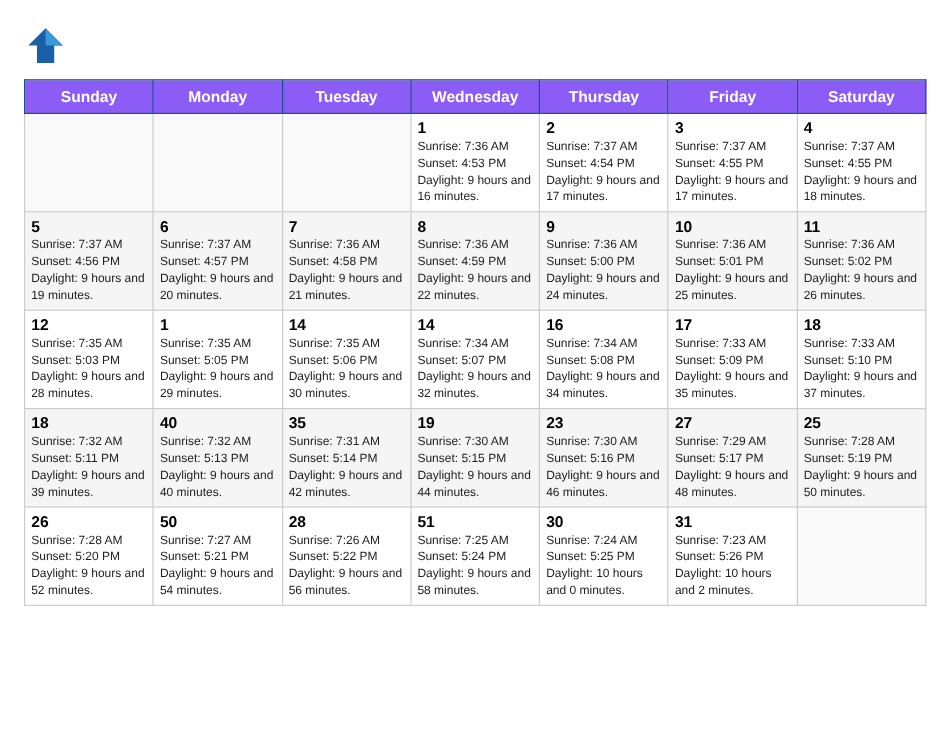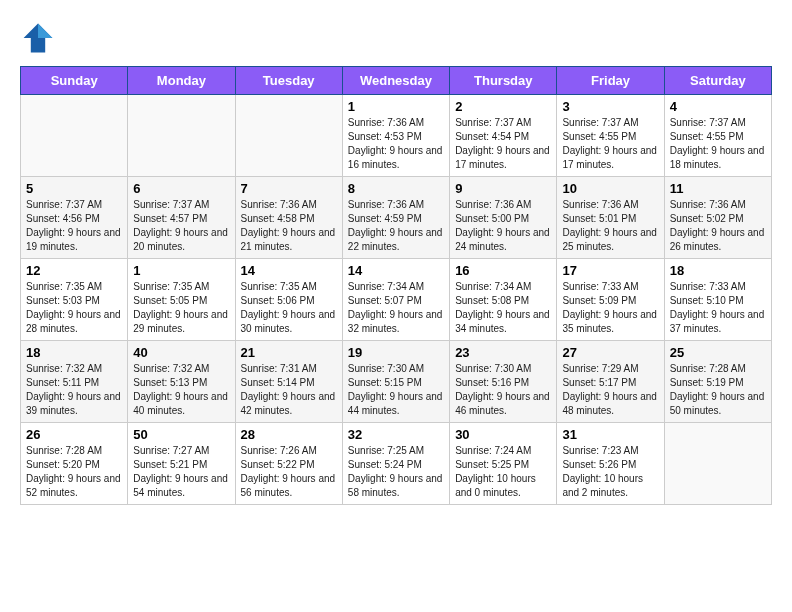--- a/index.html
+++ b/index.html
@@ -200,21 +200,21 @@
       <tr>
         <td>
           <div class="day-number">18</div>
           <div class="day-info">Sunrise: 7:32 AM<br>Sunset: 5:11 PM<br>Daylight: 9 hours and 39 minutes.</div>
         </td>
         <td>
           <div class="day-number">40</div>
           <div class="day-info">Sunrise: 7:32 AM<br>Sunset: 5:13 PM<br>Daylight: 9 hours and 40 minutes.</div>
         </td>
         <td>
-          <div class="day-number">21</div>
+          <div class="day-number">35</div>
           <div class="day-info">Sunrise: 7:31 AM<br>Sunset: 5:14 PM<br>Daylight: 9 hours and 42 minutes.</div>
         </td>
         <td>
           <div class="day-number">19</div>
           <div class="day-info">Sunrise: 7:30 AM<br>Sunset: 5:15 PM<br>Daylight: 9 hours and 44 minutes.</div>
         </td>
         <td>
           <div class="day-number">23</div>
           <div class="day-info">Sunrise: 7:30 AM<br>Sunset: 5:16 PM<br>Daylight: 9 hours and 46 minutes.</div>
         </td>
@@ -234,21 +234,21 @@
         </td>
         <td>
           <div class="day-number">50</div>
           <div class="day-info">Sunrise: 7:27 AM<br>Sunset: 5:21 PM<br>Daylight: 9 hours and 54 minutes.</div>
         </td>
         <td>
           <div class="day-number">28</div>
           <div class="day-info">Sunrise: 7:26 AM<br>Sunset: 5:22 PM<br>Daylight: 9 hours and 56 minutes.</div>
         </td>
         <td>
-          <div class="day-number">32</div>
+          <div class="day-number">51</div>
           <div class="day-info">Sunrise: 7:25 AM<br>Sunset: 5:24 PM<br>Daylight: 9 hours and 58 minutes.</div>
         </td>
         <td>
           <div class="day-number">30</div>
           <div class="day-info">Sunrise: 7:24 AM<br>Sunset: 5:25 PM<br>Daylight: 10 hours and 0 minutes.</div>
         </td>
         <td>
           <div class="day-number">31</div>
           <div class="day-info">Sunrise: 7:23 AM<br>Sunset: 5:26 PM<br>Daylight: 10 hours and 2 minutes.</div>
         </td>

